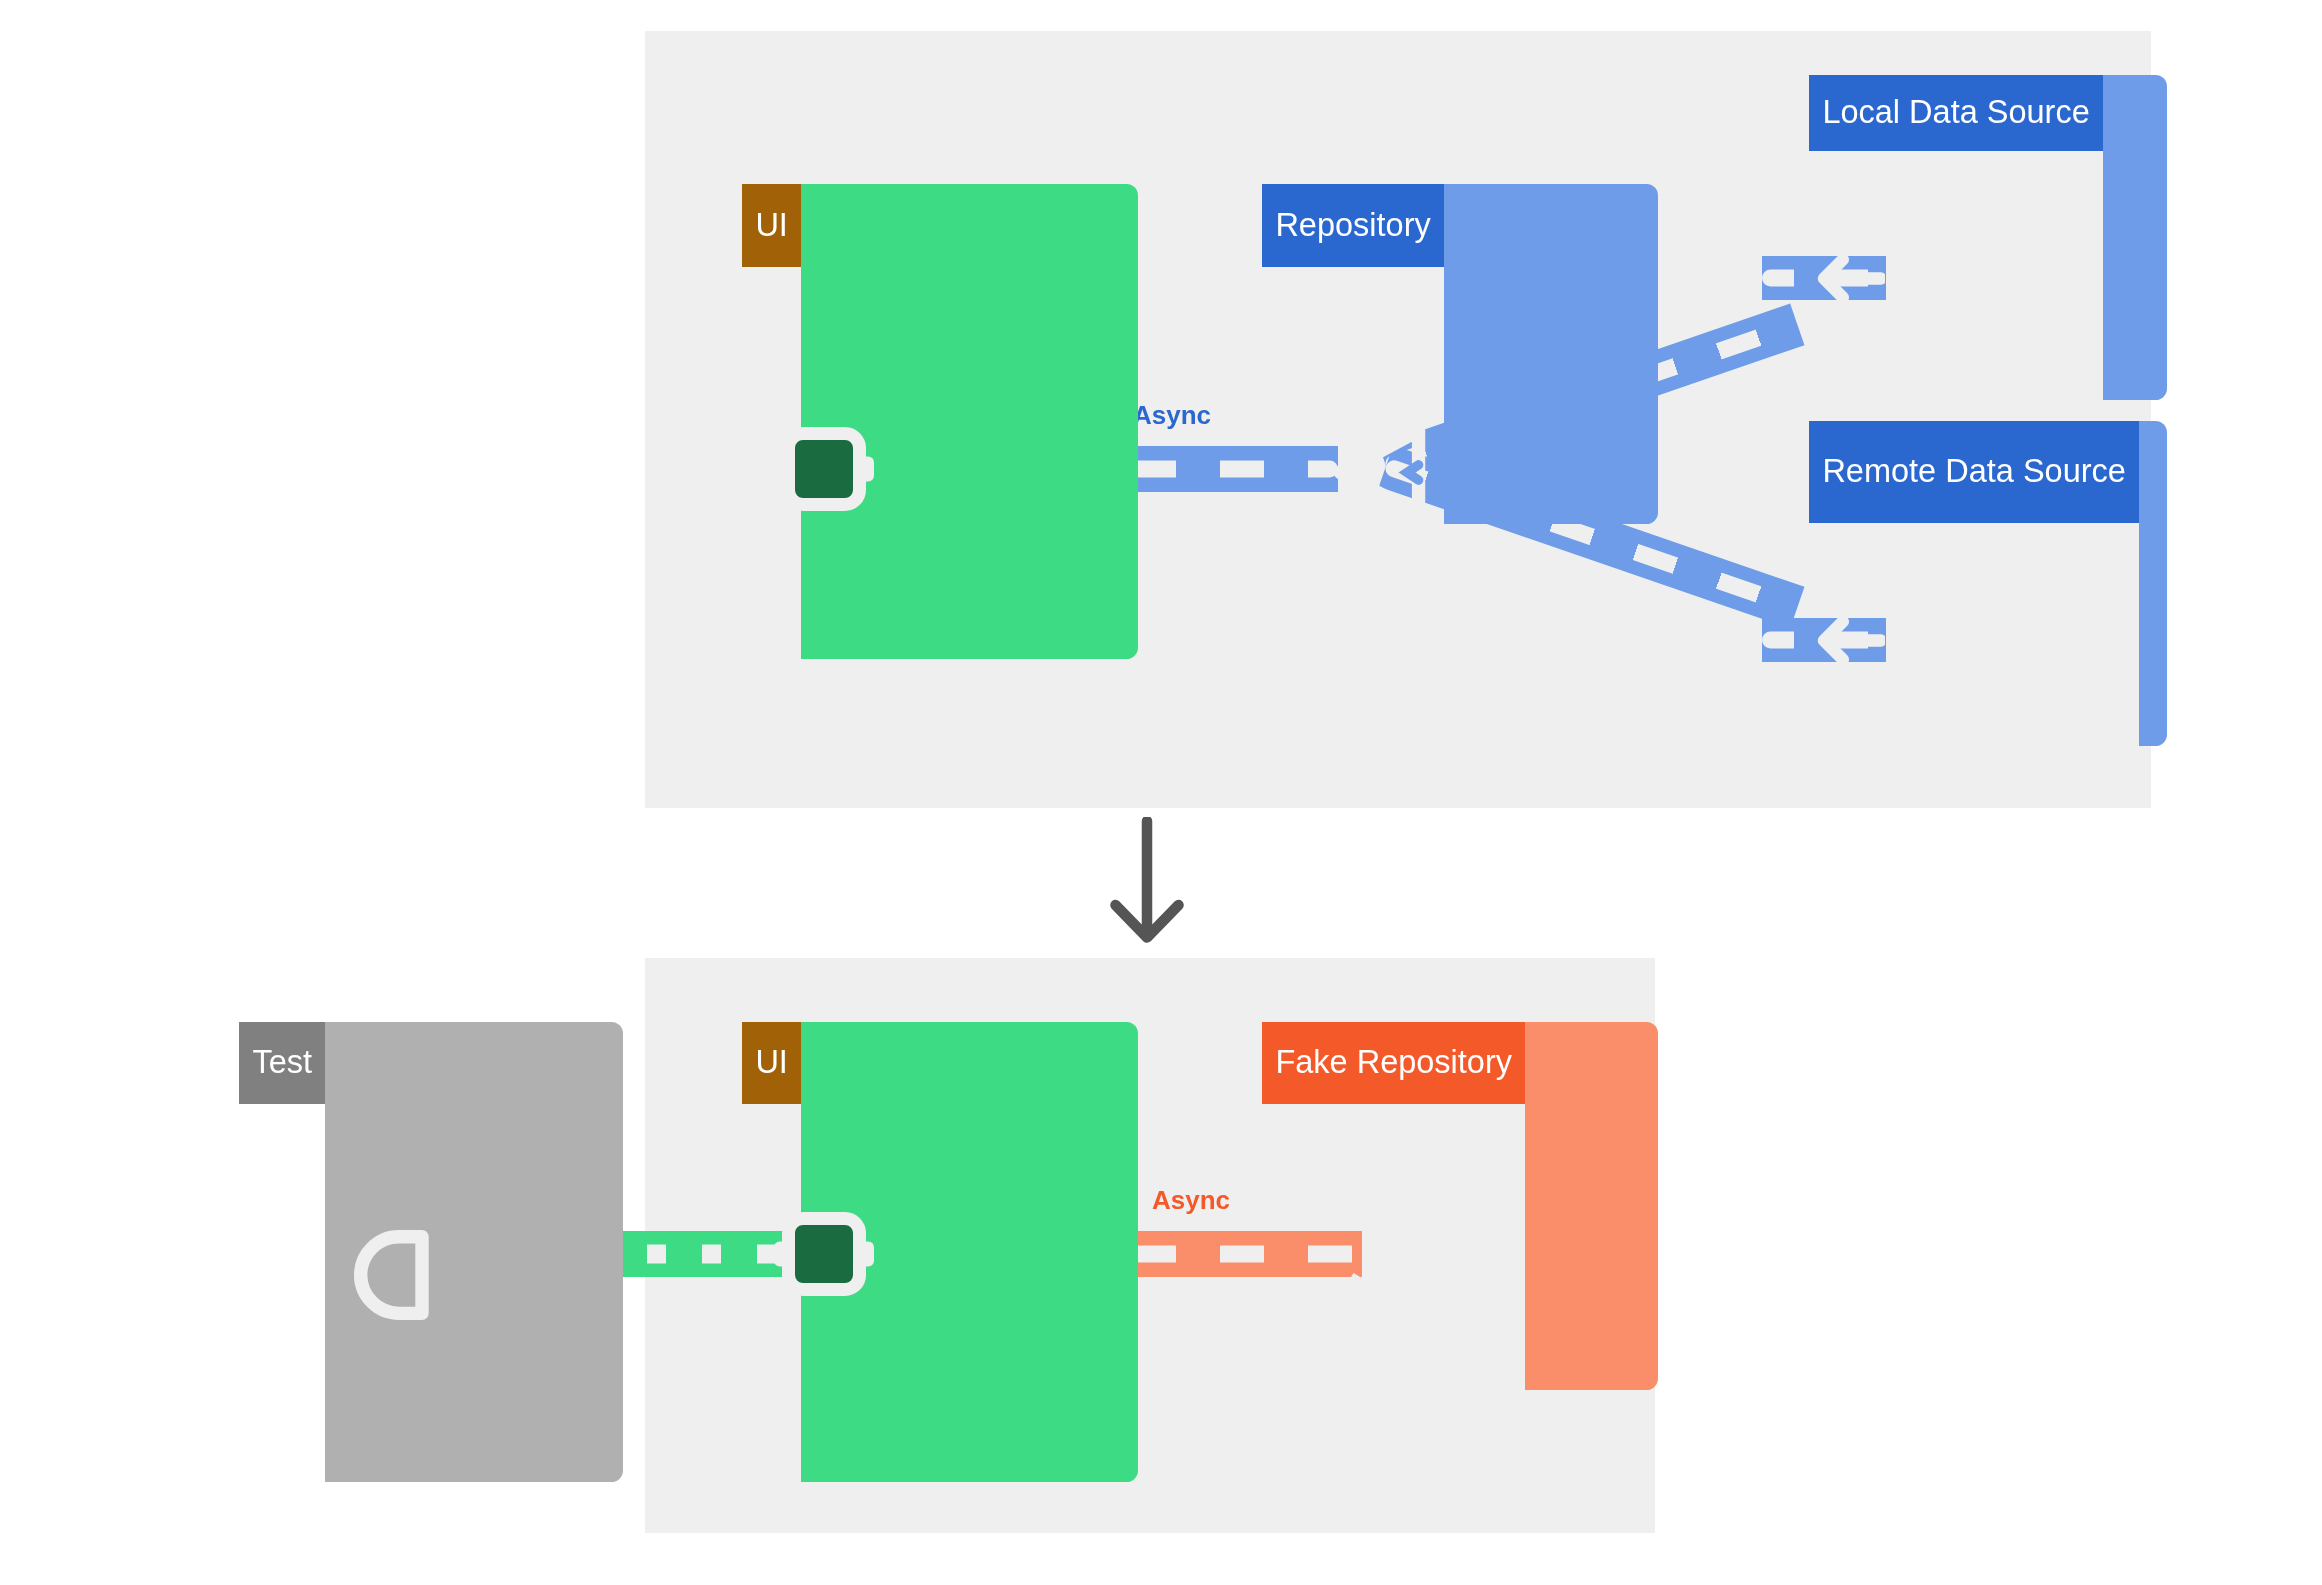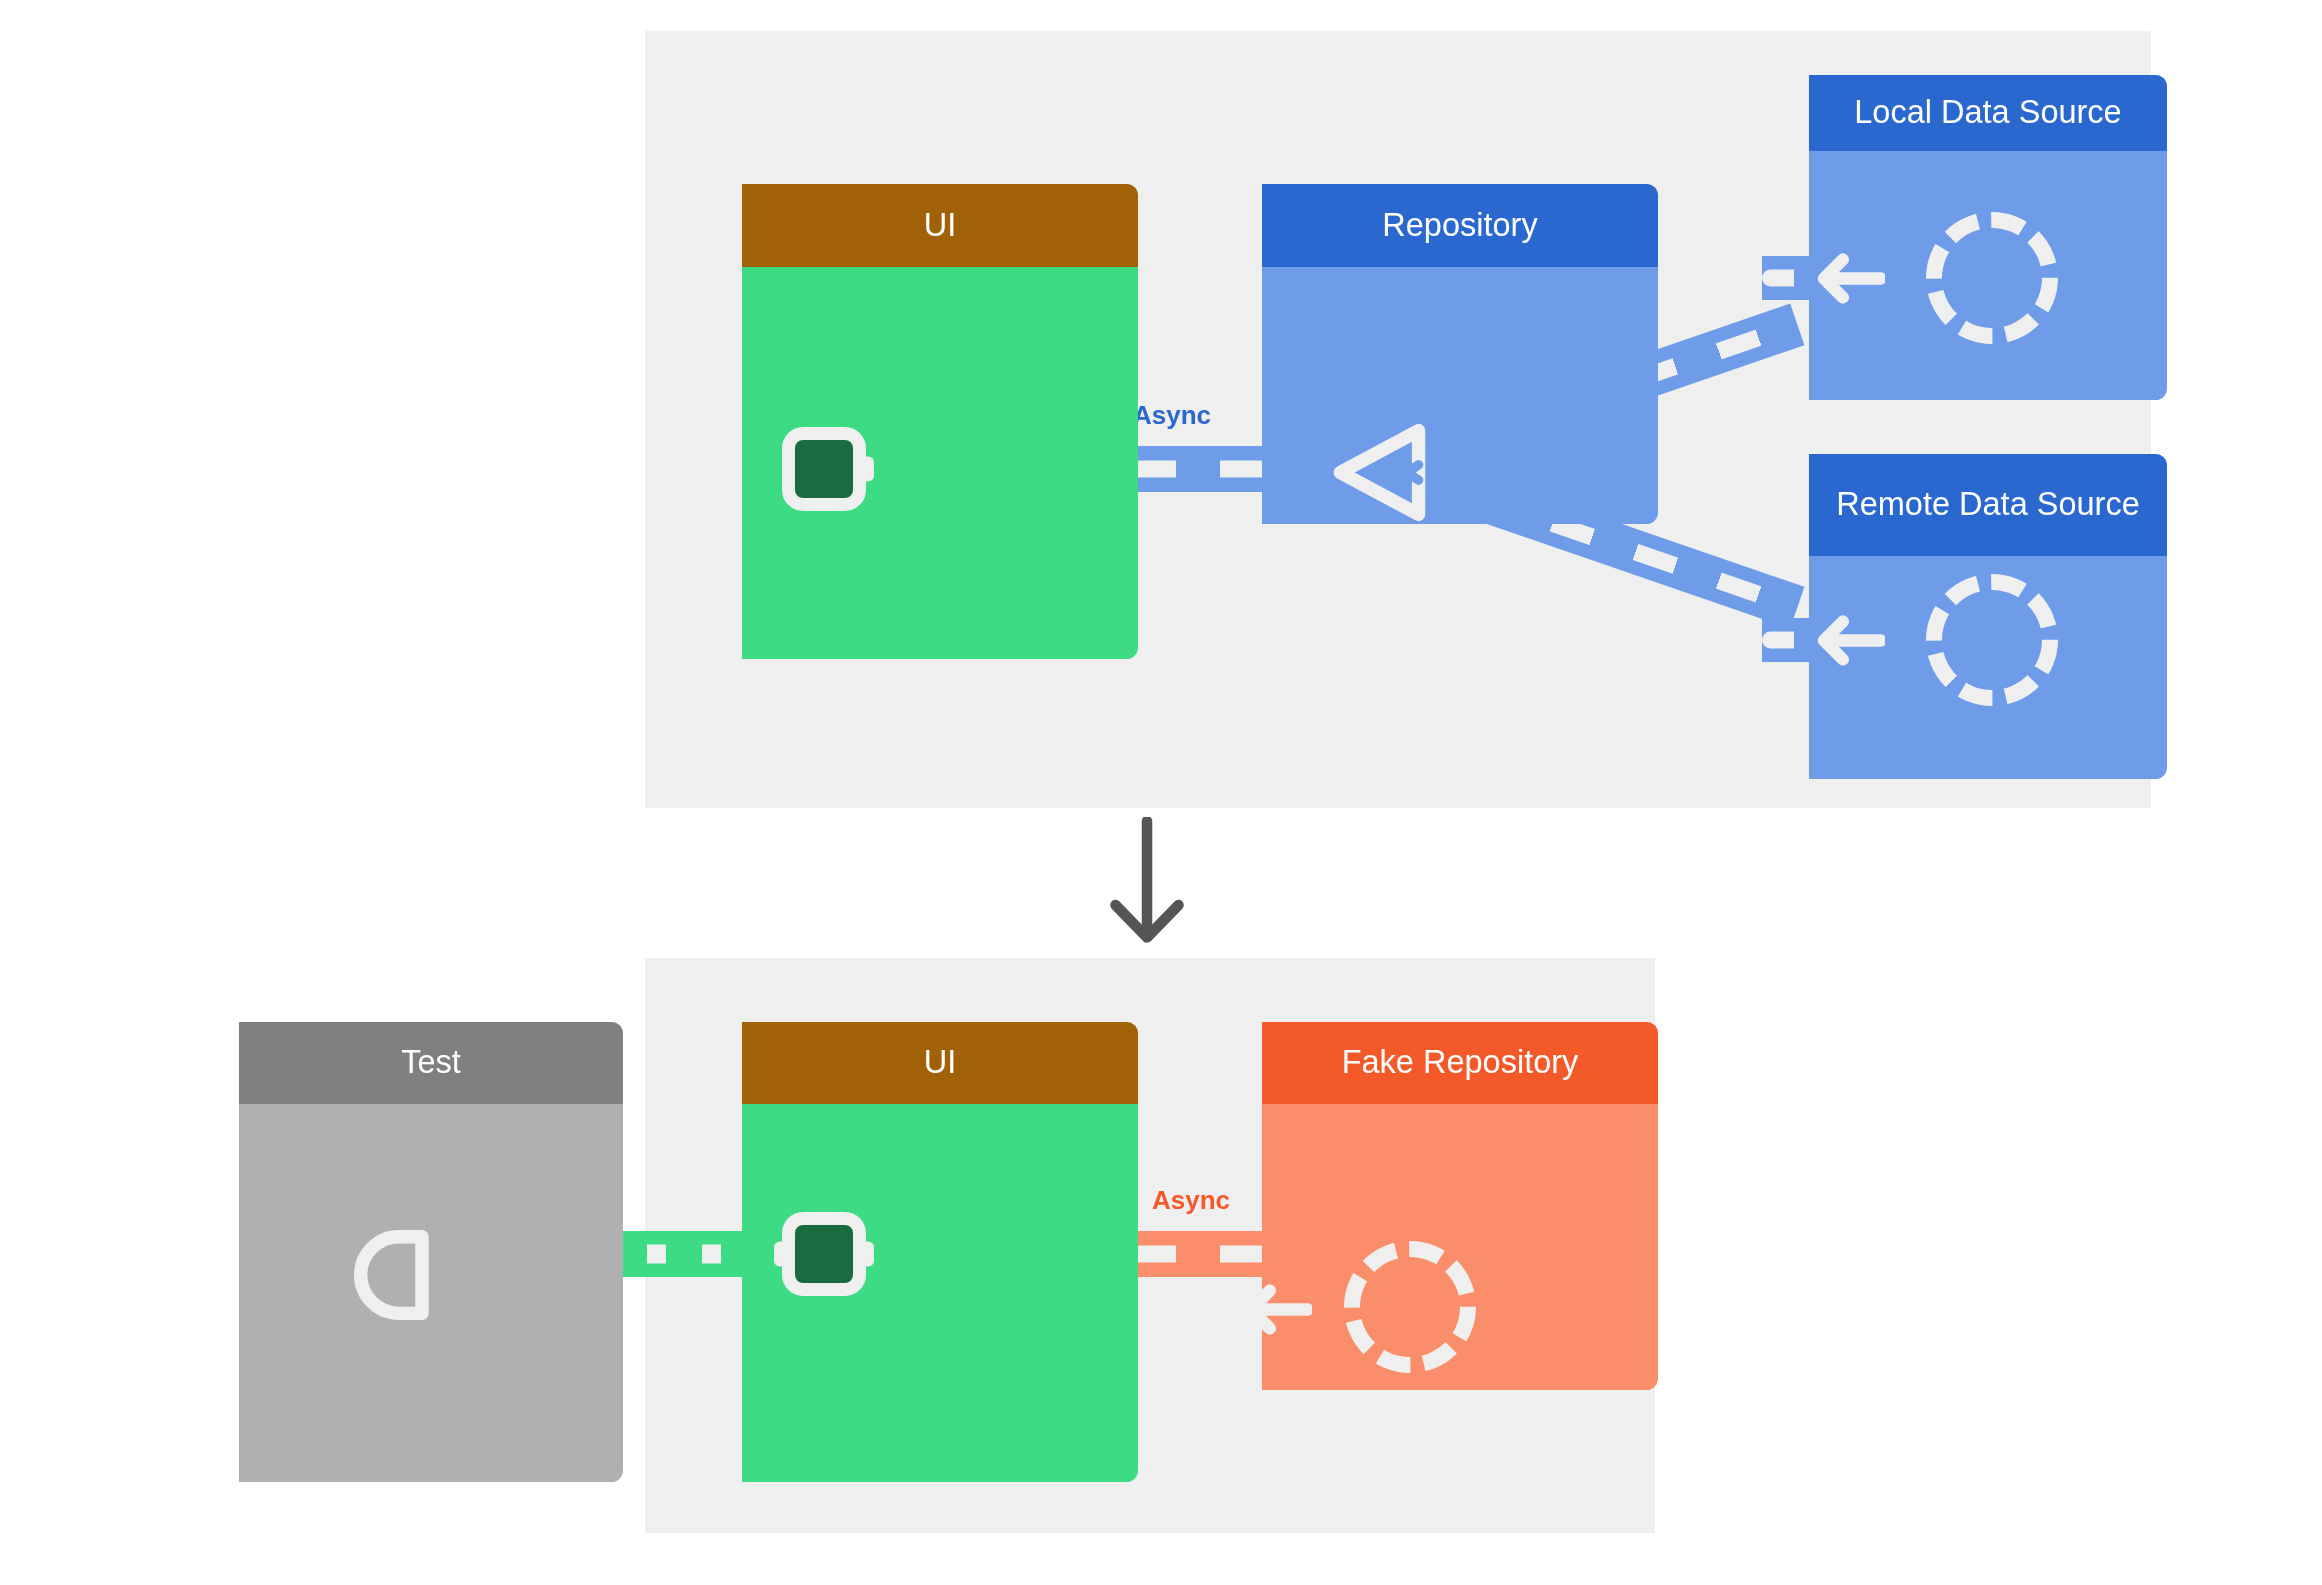--- a/index.html
+++ b/index.html
@@ -8,21 +8,21 @@
 
   .stage{position:absolute;inset:0;}
 
   
   .panel{position:absolute;background:#efefef;}
   #panel-top{left:645px;top:31px;width:1506px;height:777px;}
   #panel-bottom{left:645px;top:958px;width:1010px;height:575px;}
 
   
   .card{position:absolute;border-radius:11.5px;overflow:hidden;display:flex;
-        flex-direction:column;padding-left:47px;}
+        padding-left:47px;}
   .card-header{flex:0 0 auto;display:flex;align-items:center;
                justify-content:center;text-align:center;color:#ffffff;
                font-size:32.5px;line-height:1.14;font-weight:400;
                padding:0 13.4px;box-sizing:border-box;}
   .card-body{flex:1 1 auto;position:relative;}
 
   
   .c-green  .card-header{background:#a16207;}
   .c-green  .card-body  {background:#3ddc84;}
   .c-blue   .card-header{background:#2a68d0;}
@@ -32,21 +32,21 @@
   .c-gray   .card-header{background:#808080;}
   .c-gray   .card-body  {background:#b0b0b0;}
 
   
   #card-ui-top        {left:695px; top:184px; width:396px;height:475px;}
   #card-ui-top .card-header{height:83px;}
   #card-repository    {left:1215px;top:184px; width:396px;height:340px;}
   #card-repository .card-header{height:83px;}
   #card-local-ds      {left:1762px;top:75px;  width:358px;height:325px;}
   #card-local-ds .card-header{height:76px;}
-  #card-remote-ds     {left:1762px;top:454px; width:358px;height:325px;}
+  #card-remote-ds     {left:1762px;top:421px; width:358px;height:325px;}
   #card-remote-ds .card-header{height:102px;}
 
   
   #card-test          {left:192px; top:1022px;width:384px;height:460px;}
   #card-test .card-header{height:82px;}
   #card-ui-bottom     {left:695px; top:1022px;width:396px;height:460px;}
   #card-ui-bottom .card-header{height:82px;}
   #card-fake-repo     {left:1215px;top:1022px;width:396px;height:368px;}
   #card-fake-repo .card-header{height:82px;}
 

